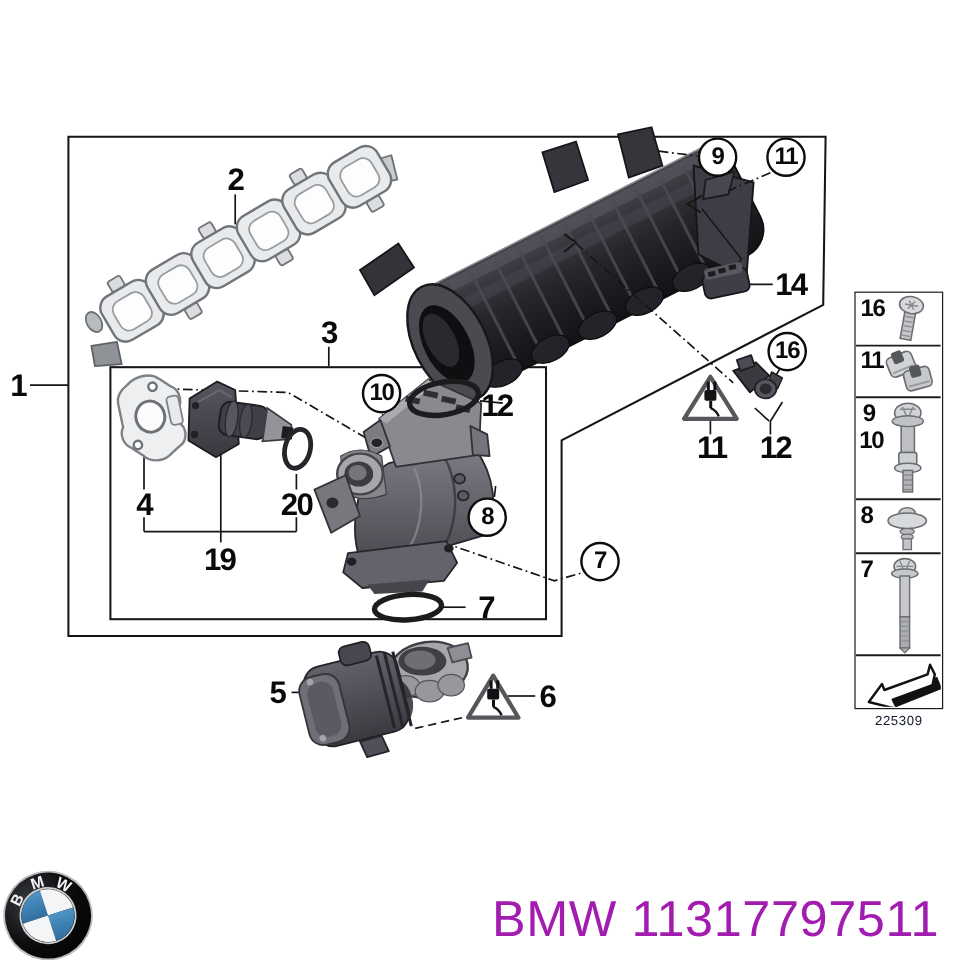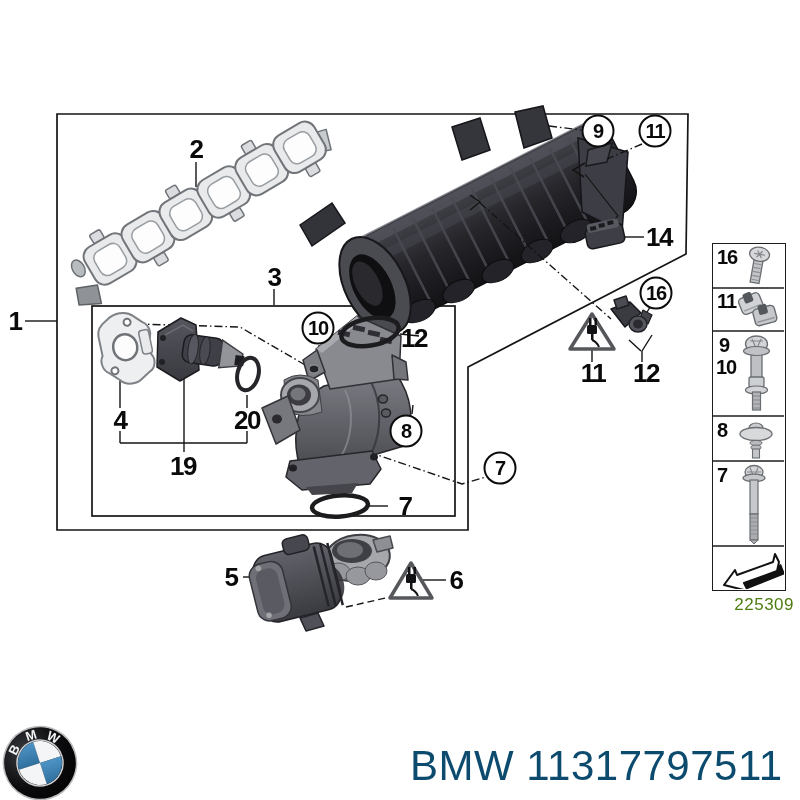--- a/index.html
+++ b/index.html
@@ -15,24 +15,24 @@
   
   .clbl{position:absolute;width:33px;height:33px;border:2.5px solid #0c0c0c;
         border-radius:50%;background:#fff;display:flex;align-items:center;
         justify-content:center;font-weight:700;font-size:20px;color:#0a0a0a;
         transform:translate(-50%,-50%);letter-spacing:-1px;box-sizing:border-box;}
   
   .legend{position:absolute;left:712px;top:243px;width:74px;height:348px;
           border:1.6px solid #1c1c1c;background:#fff;box-sizing:border-box;}
   .lnum{position:absolute;font-weight:700;font-size:20px;line-height:1;
         color:#0a0a0a;letter-spacing:-1px;}
-  .lcode{position:absolute;left:704px;top:595px;width:90px;text-align:right;
-         font-size:17px;color:#4d7c0f;letter-spacing:0.5px;}
+  .lcode{position:absolute;left:704px;top:595px;width:90px;text-align:center;
+         font-size:11px;color:#0f172a;letter-spacing:0.5px;}
   .partnum{position:absolute;left:410px;top:742px;width:390px;
-           font-size:42px;font-weight:400;color:#0c4a6e;white-space:nowrap;
+           font-size:42px;font-weight:400;color:#a21caf;white-space:nowrap;
            letter-spacing:0.5px;}
 </style>
 </head>
 <body>
 
 <div class="stage">
 
   <svg class="abs" style="left:0;top:0" width="800" height="660" viewBox="0 0 800 660">
     <defs>
       <linearGradient id="gMan" x1="0" y1="0" x2="0" y2="1">

